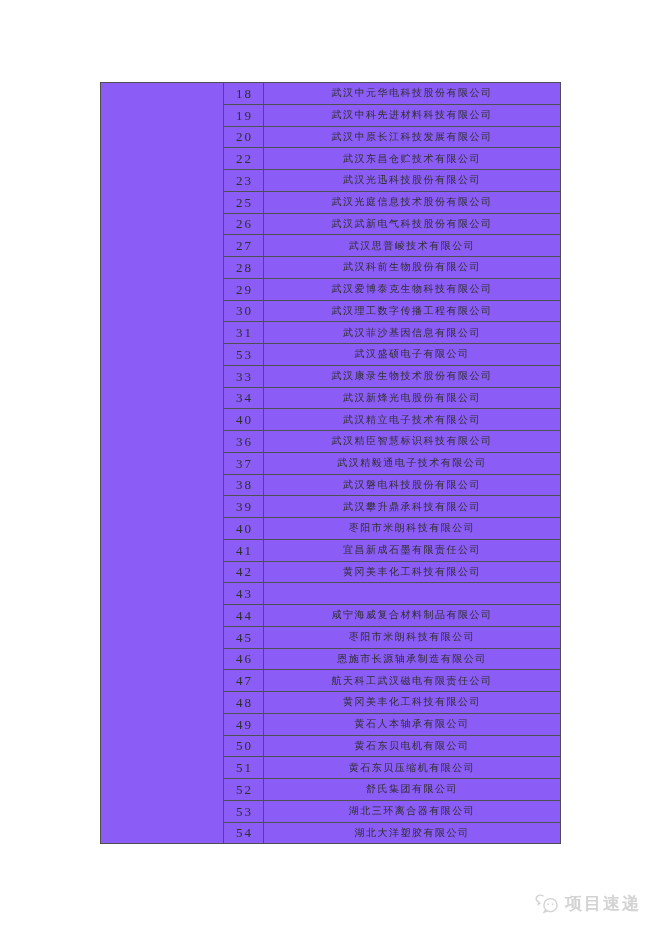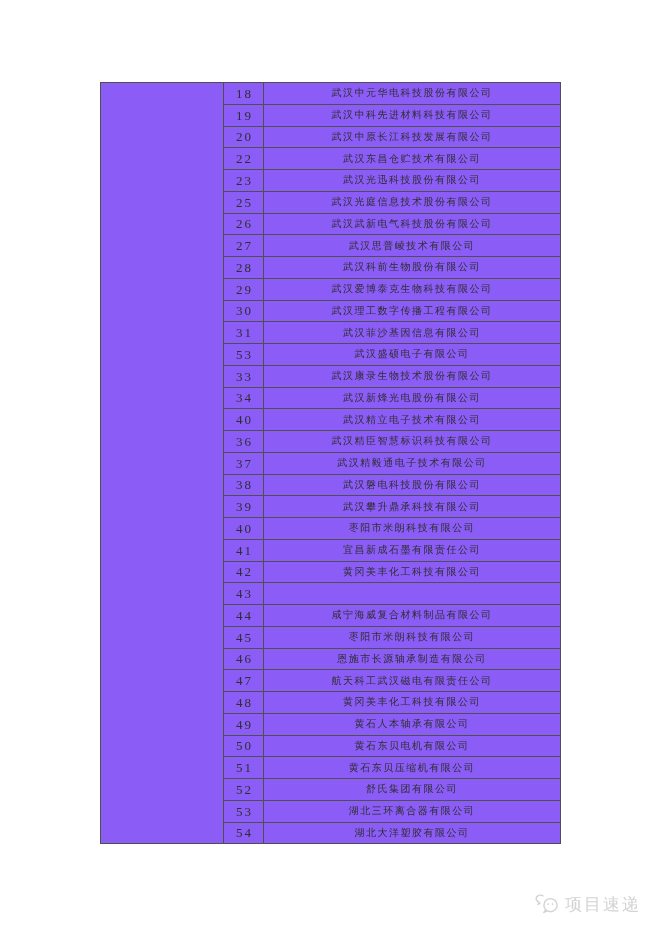--- a/index.html
+++ b/index.html
@@ -59,23 +59,24 @@
   .cell.name{
     flex:1;
     letter-spacing:1.5px;
     font-size:10px;
   }
   .watermark{
     position:absolute;
     top:892px;
     right:19px;
     display:flex;
-    align-items:flex-end;
+    align-items:flex-start;
     gap:4px;
     color:var(--wm);
+    font-weight:bold;
   }
   .watermark .wm-text{
     font-size:17px;
     letter-spacing:2px;
     font-family:"Liberation Serif","DejaVu Serif",serif;
   }
   .wm-icon{display:block;}
 </style>
 </head>
 <body>

